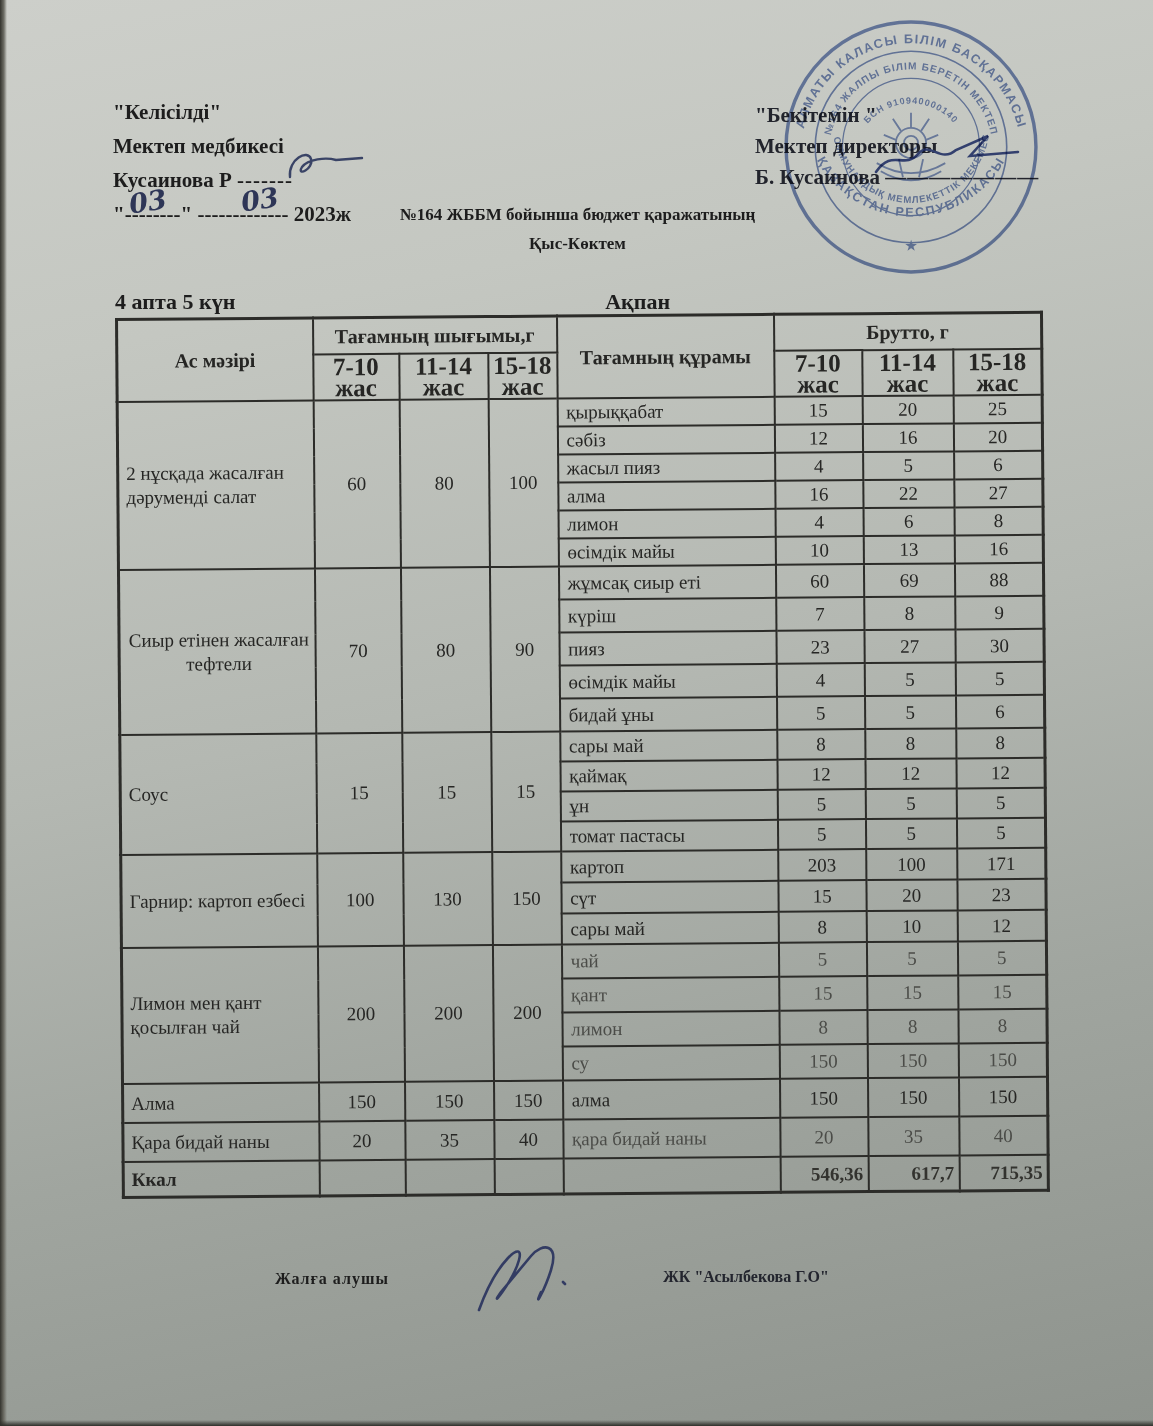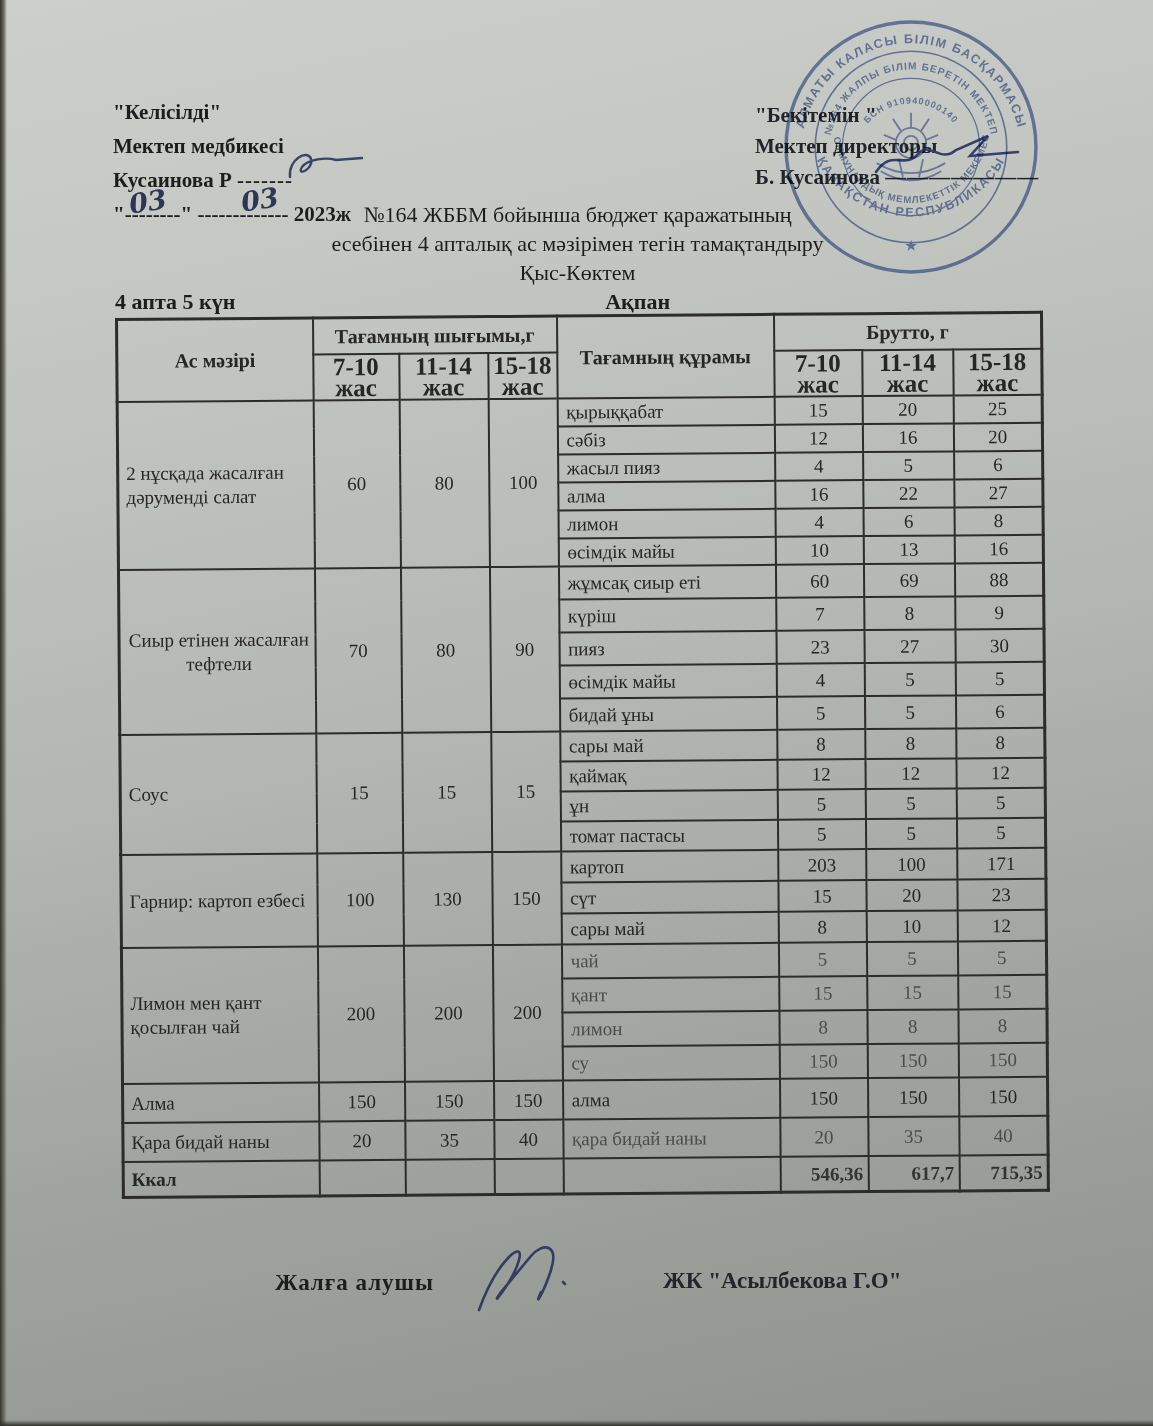--- a/index.html
+++ b/index.html
@@ -15,22 +15,22 @@
   .abs{position:absolute;}
   
   .appr-left{left:113px;top:95px;font-size:21px;font-weight:bold;line-height:34px;}
   .appr-right{left:755px;top:100px;font-size:21px;font-weight:bold;line-height:31px;color:#22242c;}
   .rule{letter-spacing:1px;}
   .dateline{position:relative;}
   .hand{position:absolute;font-style:italic;font-weight:bold;color:#2e3657;
     font-family:"DejaVu Serif",serif;font-size:27px;transform:rotate(-9deg);}
   .hand.day{left:16px;top:-12px;}
   .hand.month{left:128px;top:-14px;}
-  .title-wrap{left:115px;top:200px;width:925px;text-align:center;font-size:22px;
-    font-weight:normal;line-height:29px;}
+  .title-wrap{left:115px;top:200px;width:925px;text-align:center;font-size:17px;
+    font-weight:bold;line-height:29px;}
   .subheader{left:115px;top:289px;width:925px;font-size:22px;font-weight:bold;}
   .subheader .left{float:left;}
   .subheader .center{display:block;text-align:center;}
   
   table.menu-table{position:absolute;left:115px;top:318px;width:925px;
     border-collapse:collapse;table-layout:fixed;transform:rotate(-0.45deg);
     transform-origin:left top;font-size:19px;color:#262624;}
   .menu-table td,.menu-table th{border:2px solid #2c2c29;padding:0 4px;overflow:hidden;}
   .menu-table{border:3px solid #2c2c29;}
   th.group{font-size:20px;height:34px;font-weight:bold;}
@@ -48,21 +48,21 @@
   tr.h39 td{height:37px;}
   tr.h35 td{height:33px;}
   td.kcal-label{font-weight:bold;padding-left:7px;}
   td.kcal-val{font-weight:bold;text-align:right;color:#33332f;}
   .fade{color:#4b4c48;}
   
   .stamp{left:780px;top:16px;width:262px;height:262px;opacity:0.82;mix-blend-mode:multiply;}
   
   .sig{pointer-events:none;}
   
-  .footer{left:115px;top:1248px;width:925px;height:110px;font-size:23px;font-weight:bold;}
+  .footer{left:115px;top:1248px;width:925px;height:110px;font-size:16px;font-weight:bold;}
   .footer .label{position:absolute;left:160px;top:22px;letter-spacing:1px;}
   .footer .company{position:absolute;left:548px;top:20px;color:#23252e;}
 </style>
 </head>
 <body>
 
 <div class="photo">
   <div class="edge-left"></div>
   <div class="edge-bottom"></div>
 
@@ -133,21 +133,20 @@
       <circle cx="130" cy="126" r="7"></circle>
       <path d="M130 96 L130 111 M112 102 L120 114 M148 102 L140 114 M103 118 L115 123 M157 118 L145 123"></path>
       <path d="M96 146 Q 130 166 164 146"></path>
       <path d="M100 154 Q 130 172 160 154"></path>
       <path d="M118 142 L 122 160 M142 142 L 138 160"></path>
     </g>
   </svg>
 
   <div class="abs title-wrap">
     <div>№164 ЖББМ бойынша бюджет қаражатының</div>
-    <div>есебінен 4 апталық ас мәзірімен тегін тамақтандыру</div>
     <div>Қыс-Көктем</div>
   </div>
 
   <div class="abs subheader">
     <span class="left">4 апта 5 күн</span>
     <span class="center">Ақпан</span>
   </div>
 
   <table class="menu-table">
     <colgroup>

